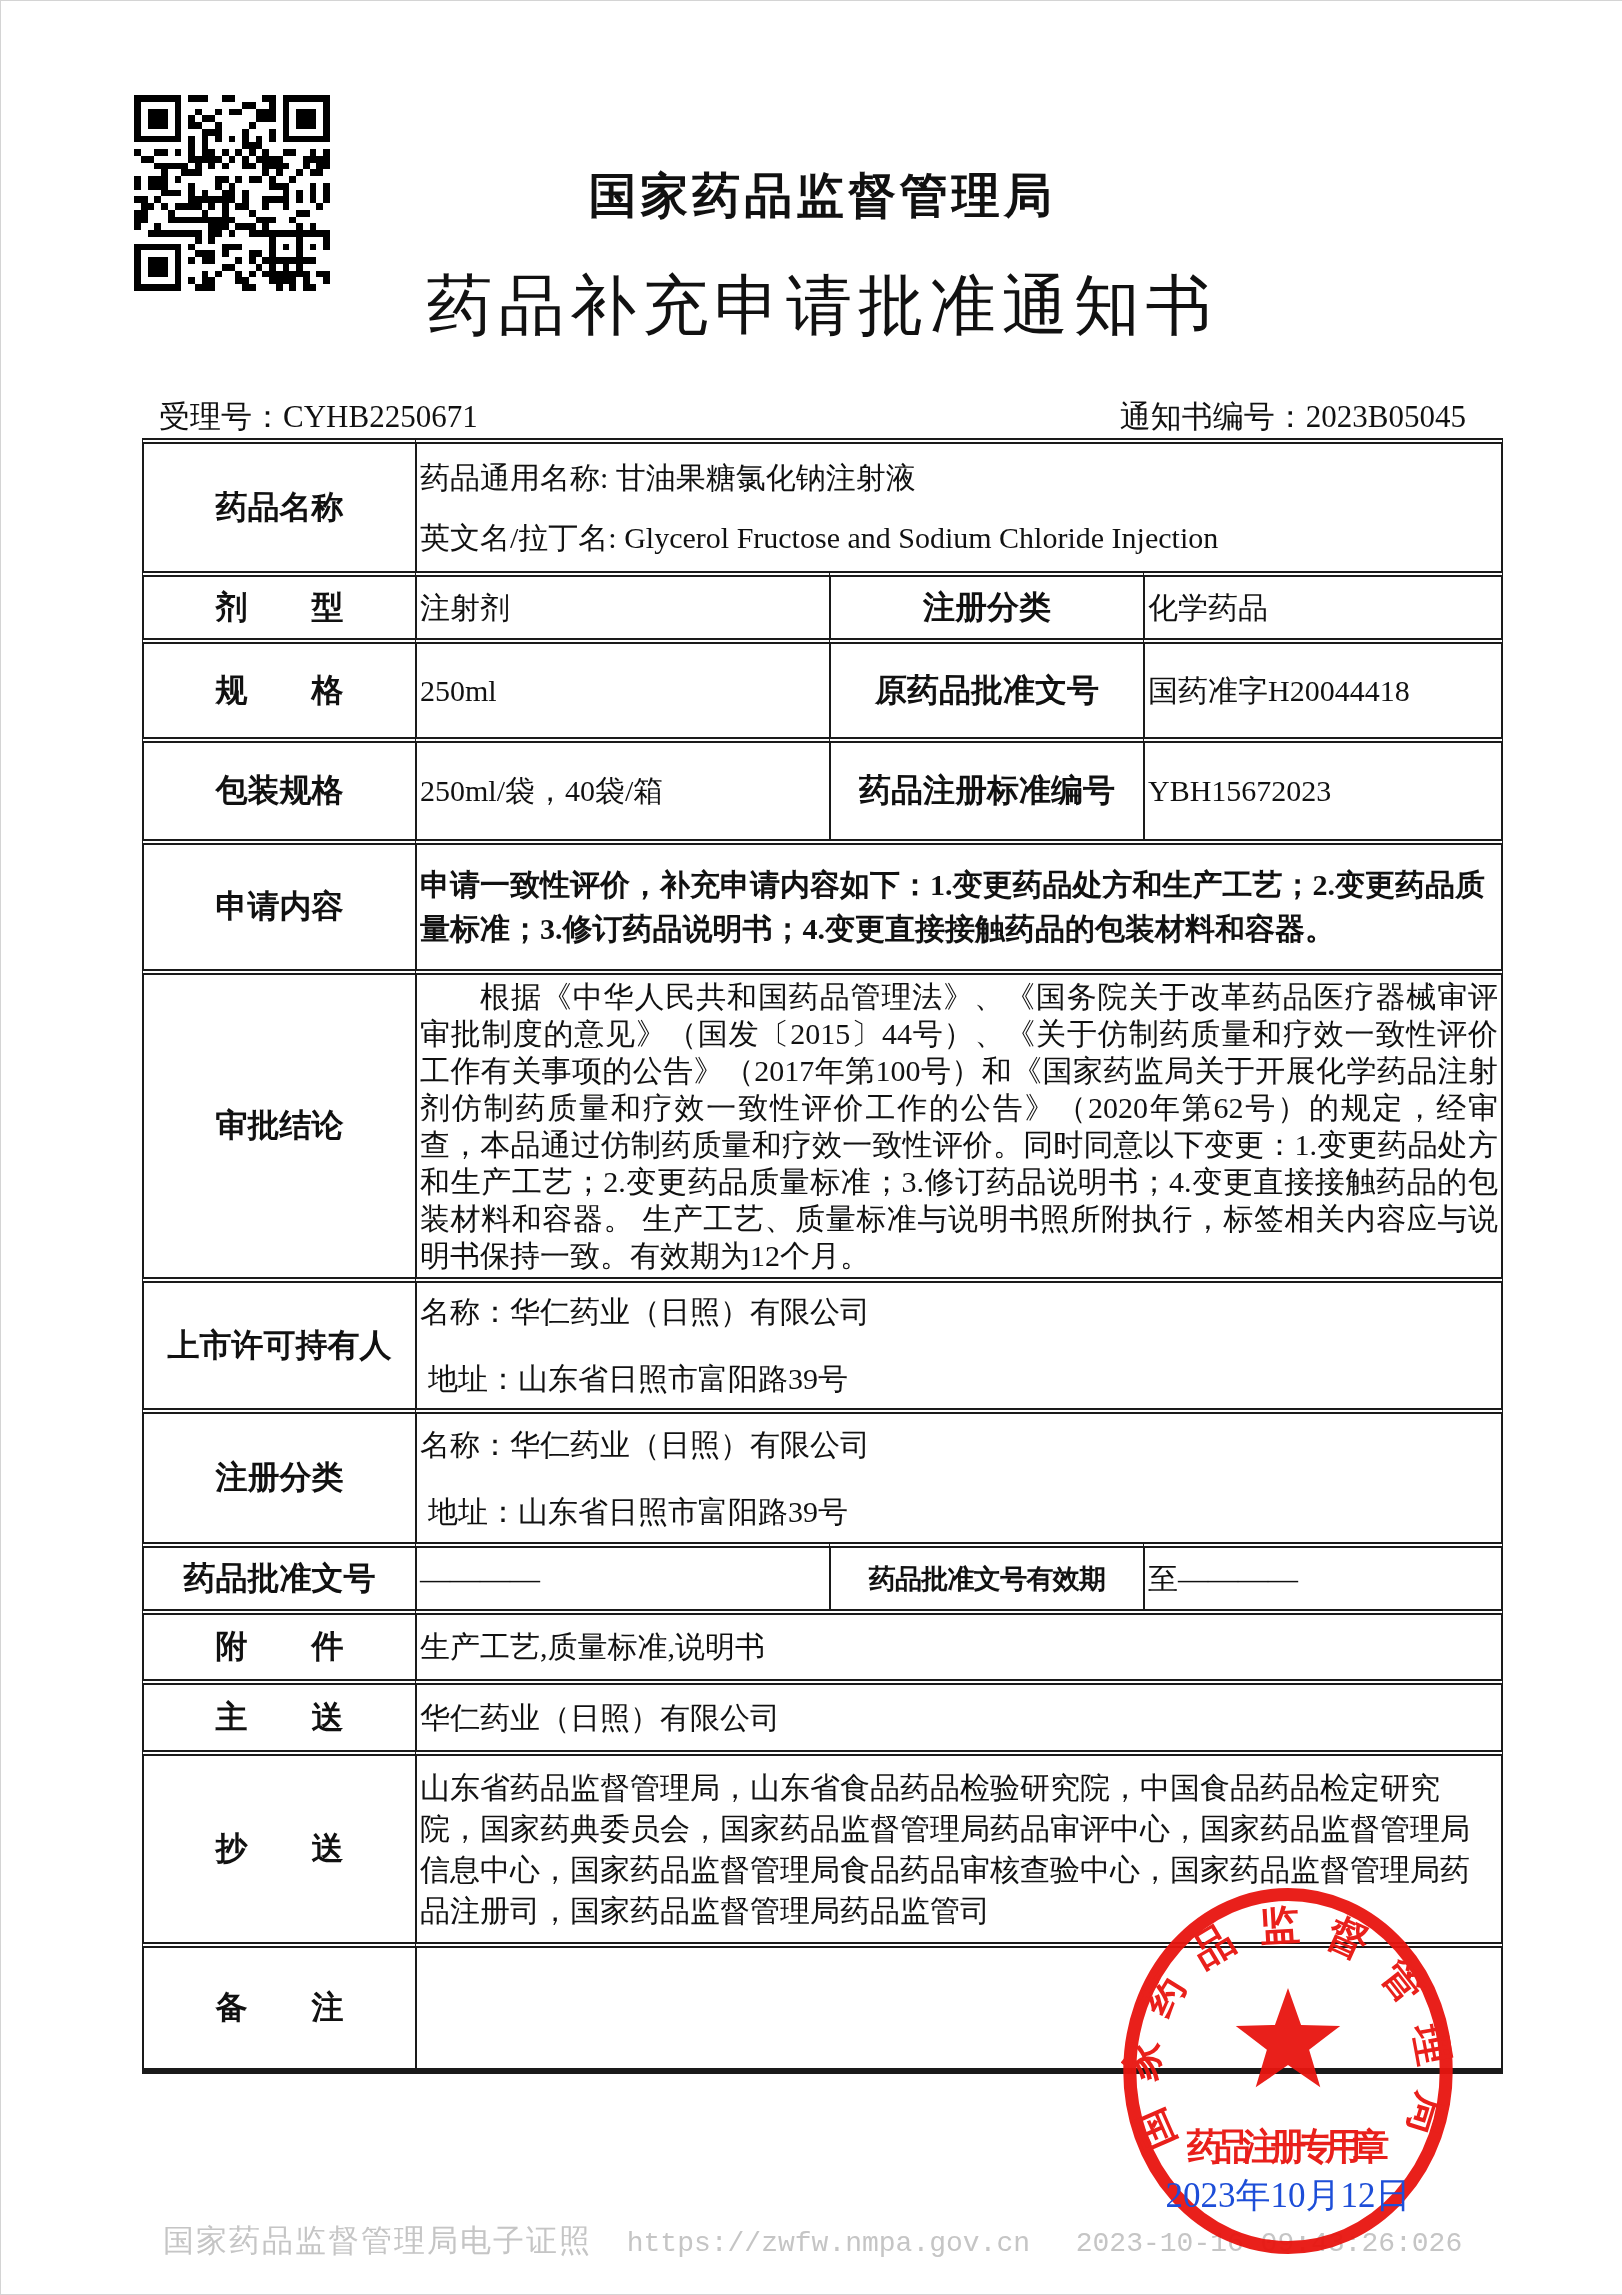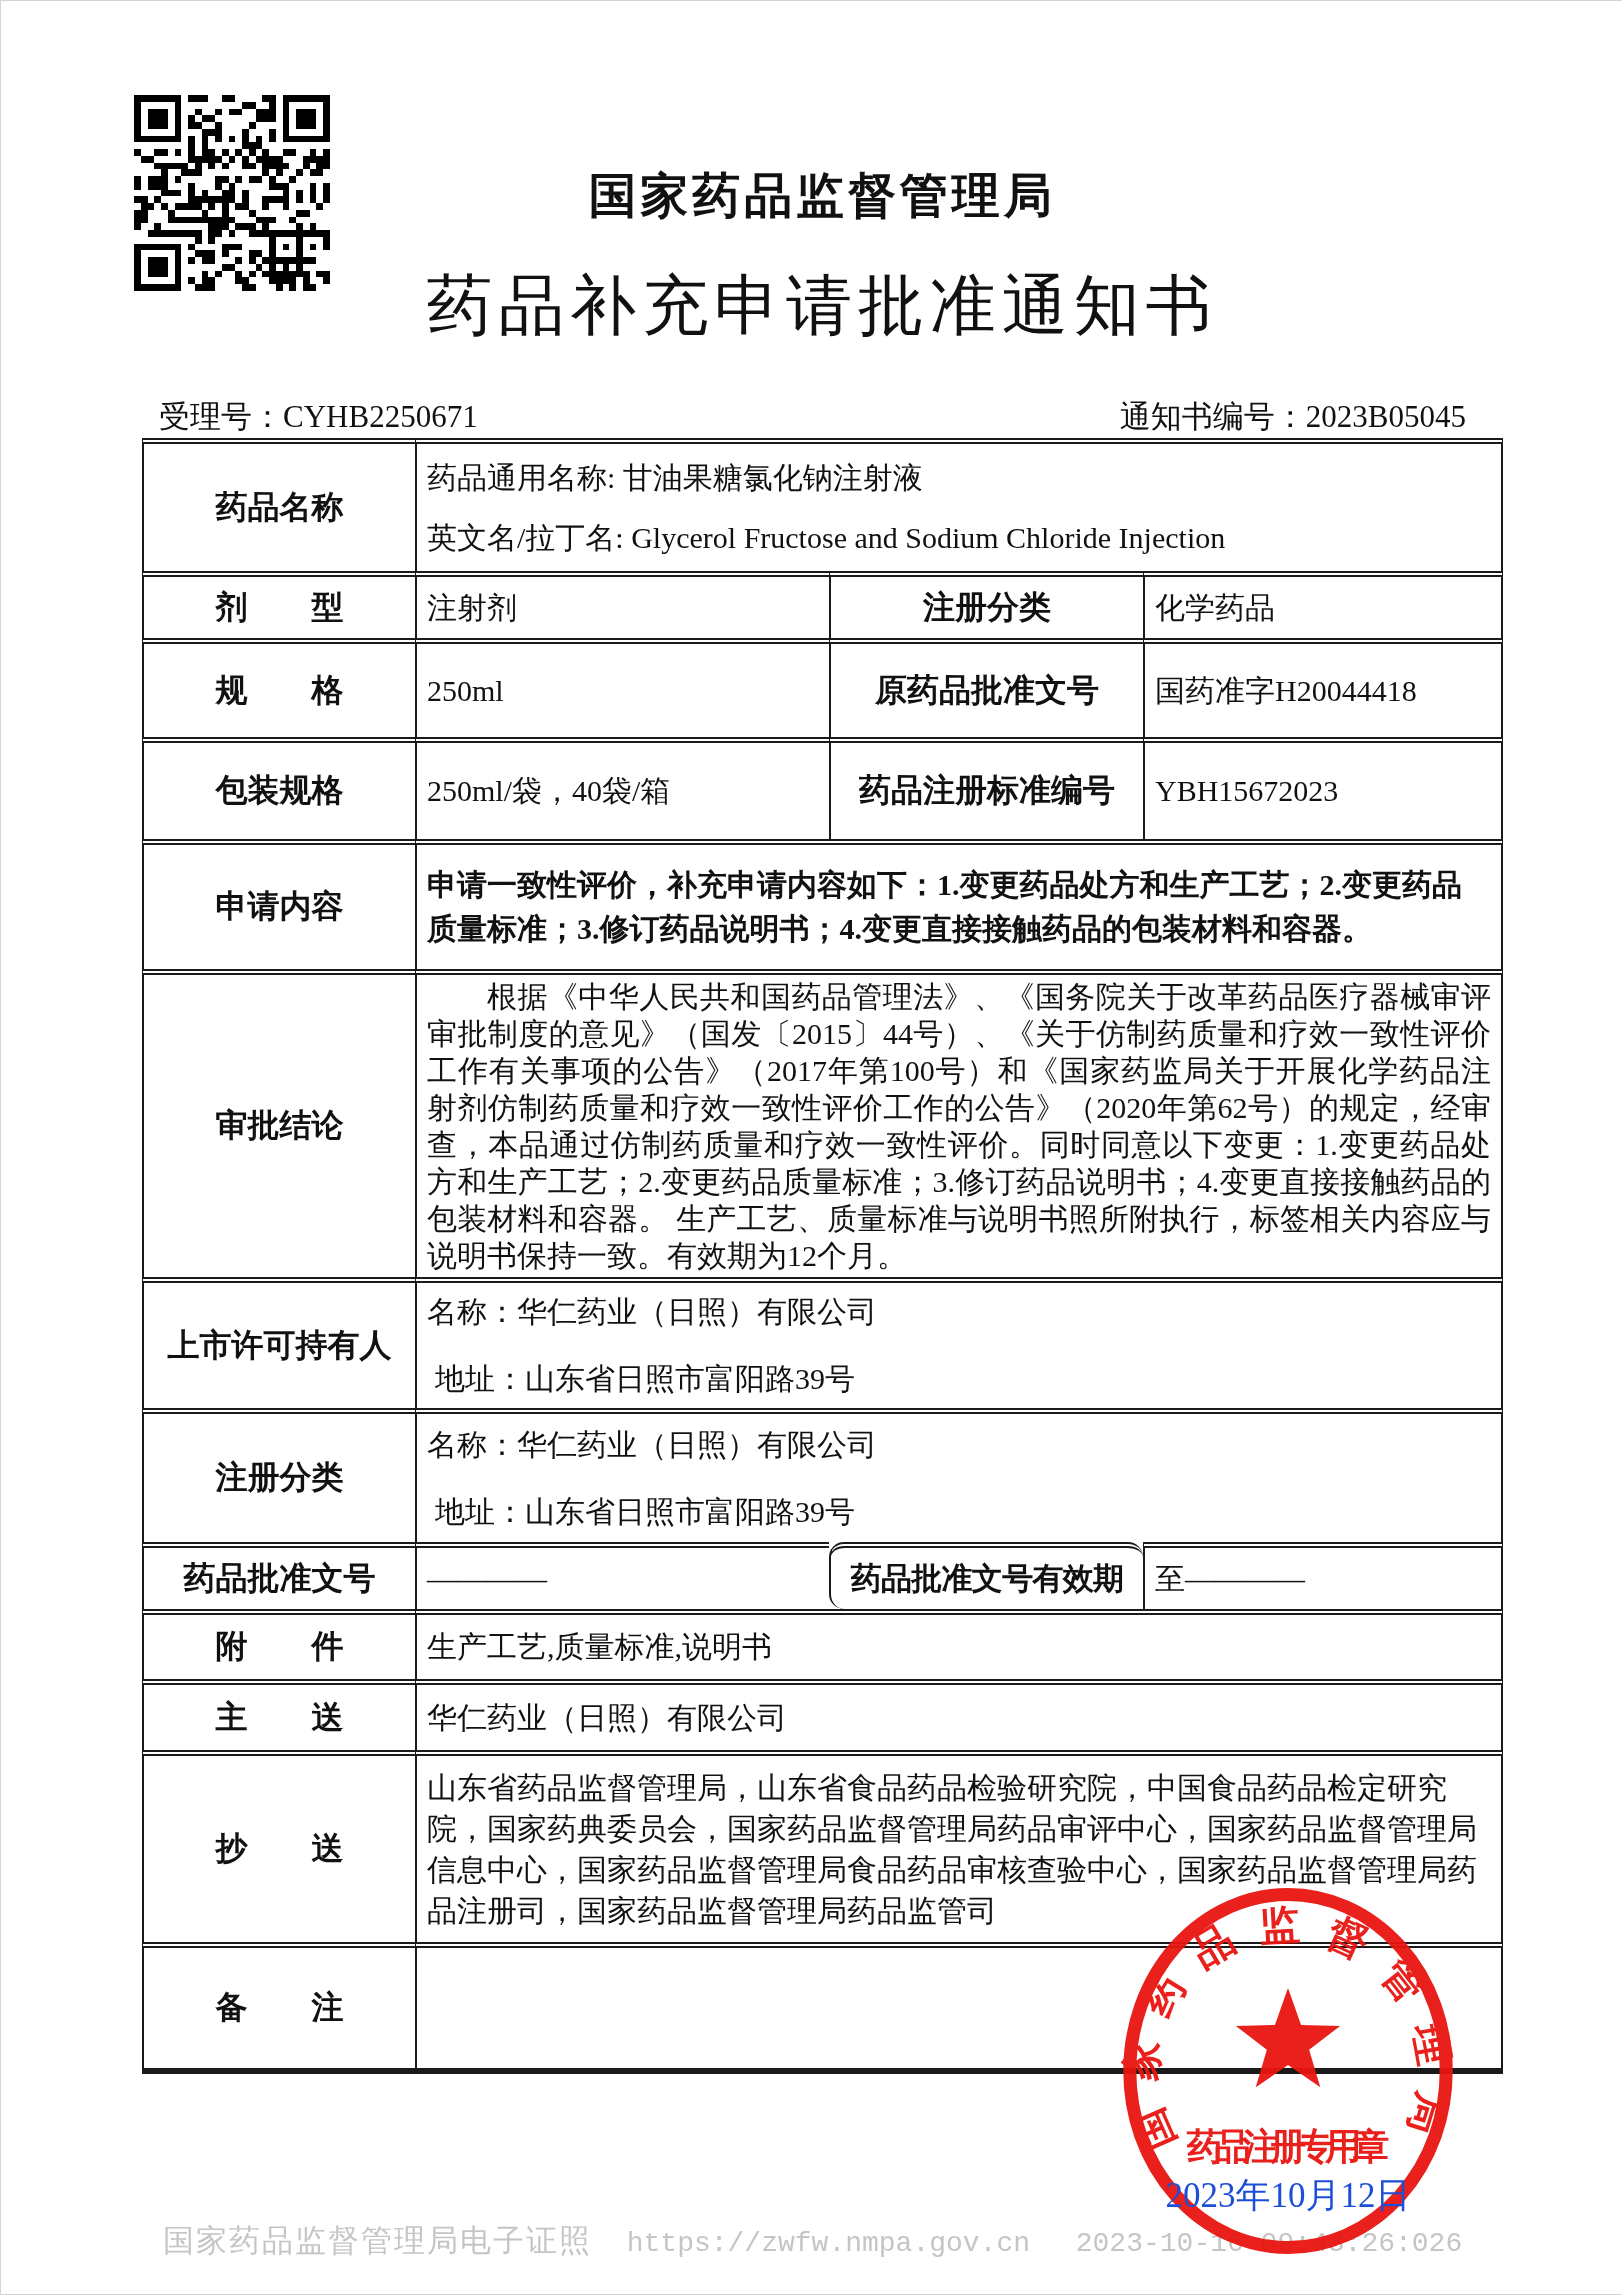--- a/index.html
+++ b/index.html
@@ -33,24 +33,24 @@
   .cell{
     box-sizing:border-box; border-top:6.5px double #1a1a1a; border-left:2.6px solid #1a1a1a;
     min-width:0;
   }
   .cell.cr{border-right:2.6px solid #1a1a1a;}
   .cell.cb{border-bottom:6.5px solid #1a1a1a;}
   .l{
     display:flex; align-items:center; justify-content:center; text-align:center;
     font-weight:bold; font-size:32px; padding:0 5.2px;
   }
-  .l.tight{font-size:31px; letter-spacing:-0.7px;border-radius:15px;}
+  .l.tight{font-size:27px; letter-spacing:-0.7px;}
   .v{
     display:flex; flex-direction:column; justify-content:center;
-    padding:0 10px; font-size:30px; line-height:1.45;
+    padding:0 3px; font-size:30px; line-height:1.45;
   }
   .ml + .ml{margin-top:17px;}
   .pair .ml + .ml{margin-top:23.5px;margin-left:8px;}
   .para{display:block; line-height:41px;}
   .para-wrap{justify-content:center;}
   .concl{line-height:37px; text-align:justify; text-indent:60px;}
   .appl{line-height:44px;font-weight:bold;}
   
   .stamp{position:absolute; left:1120px; top:1885px; width:334px; height:370px; z-index:5; opacity:.95;}
   .stamp-date{

